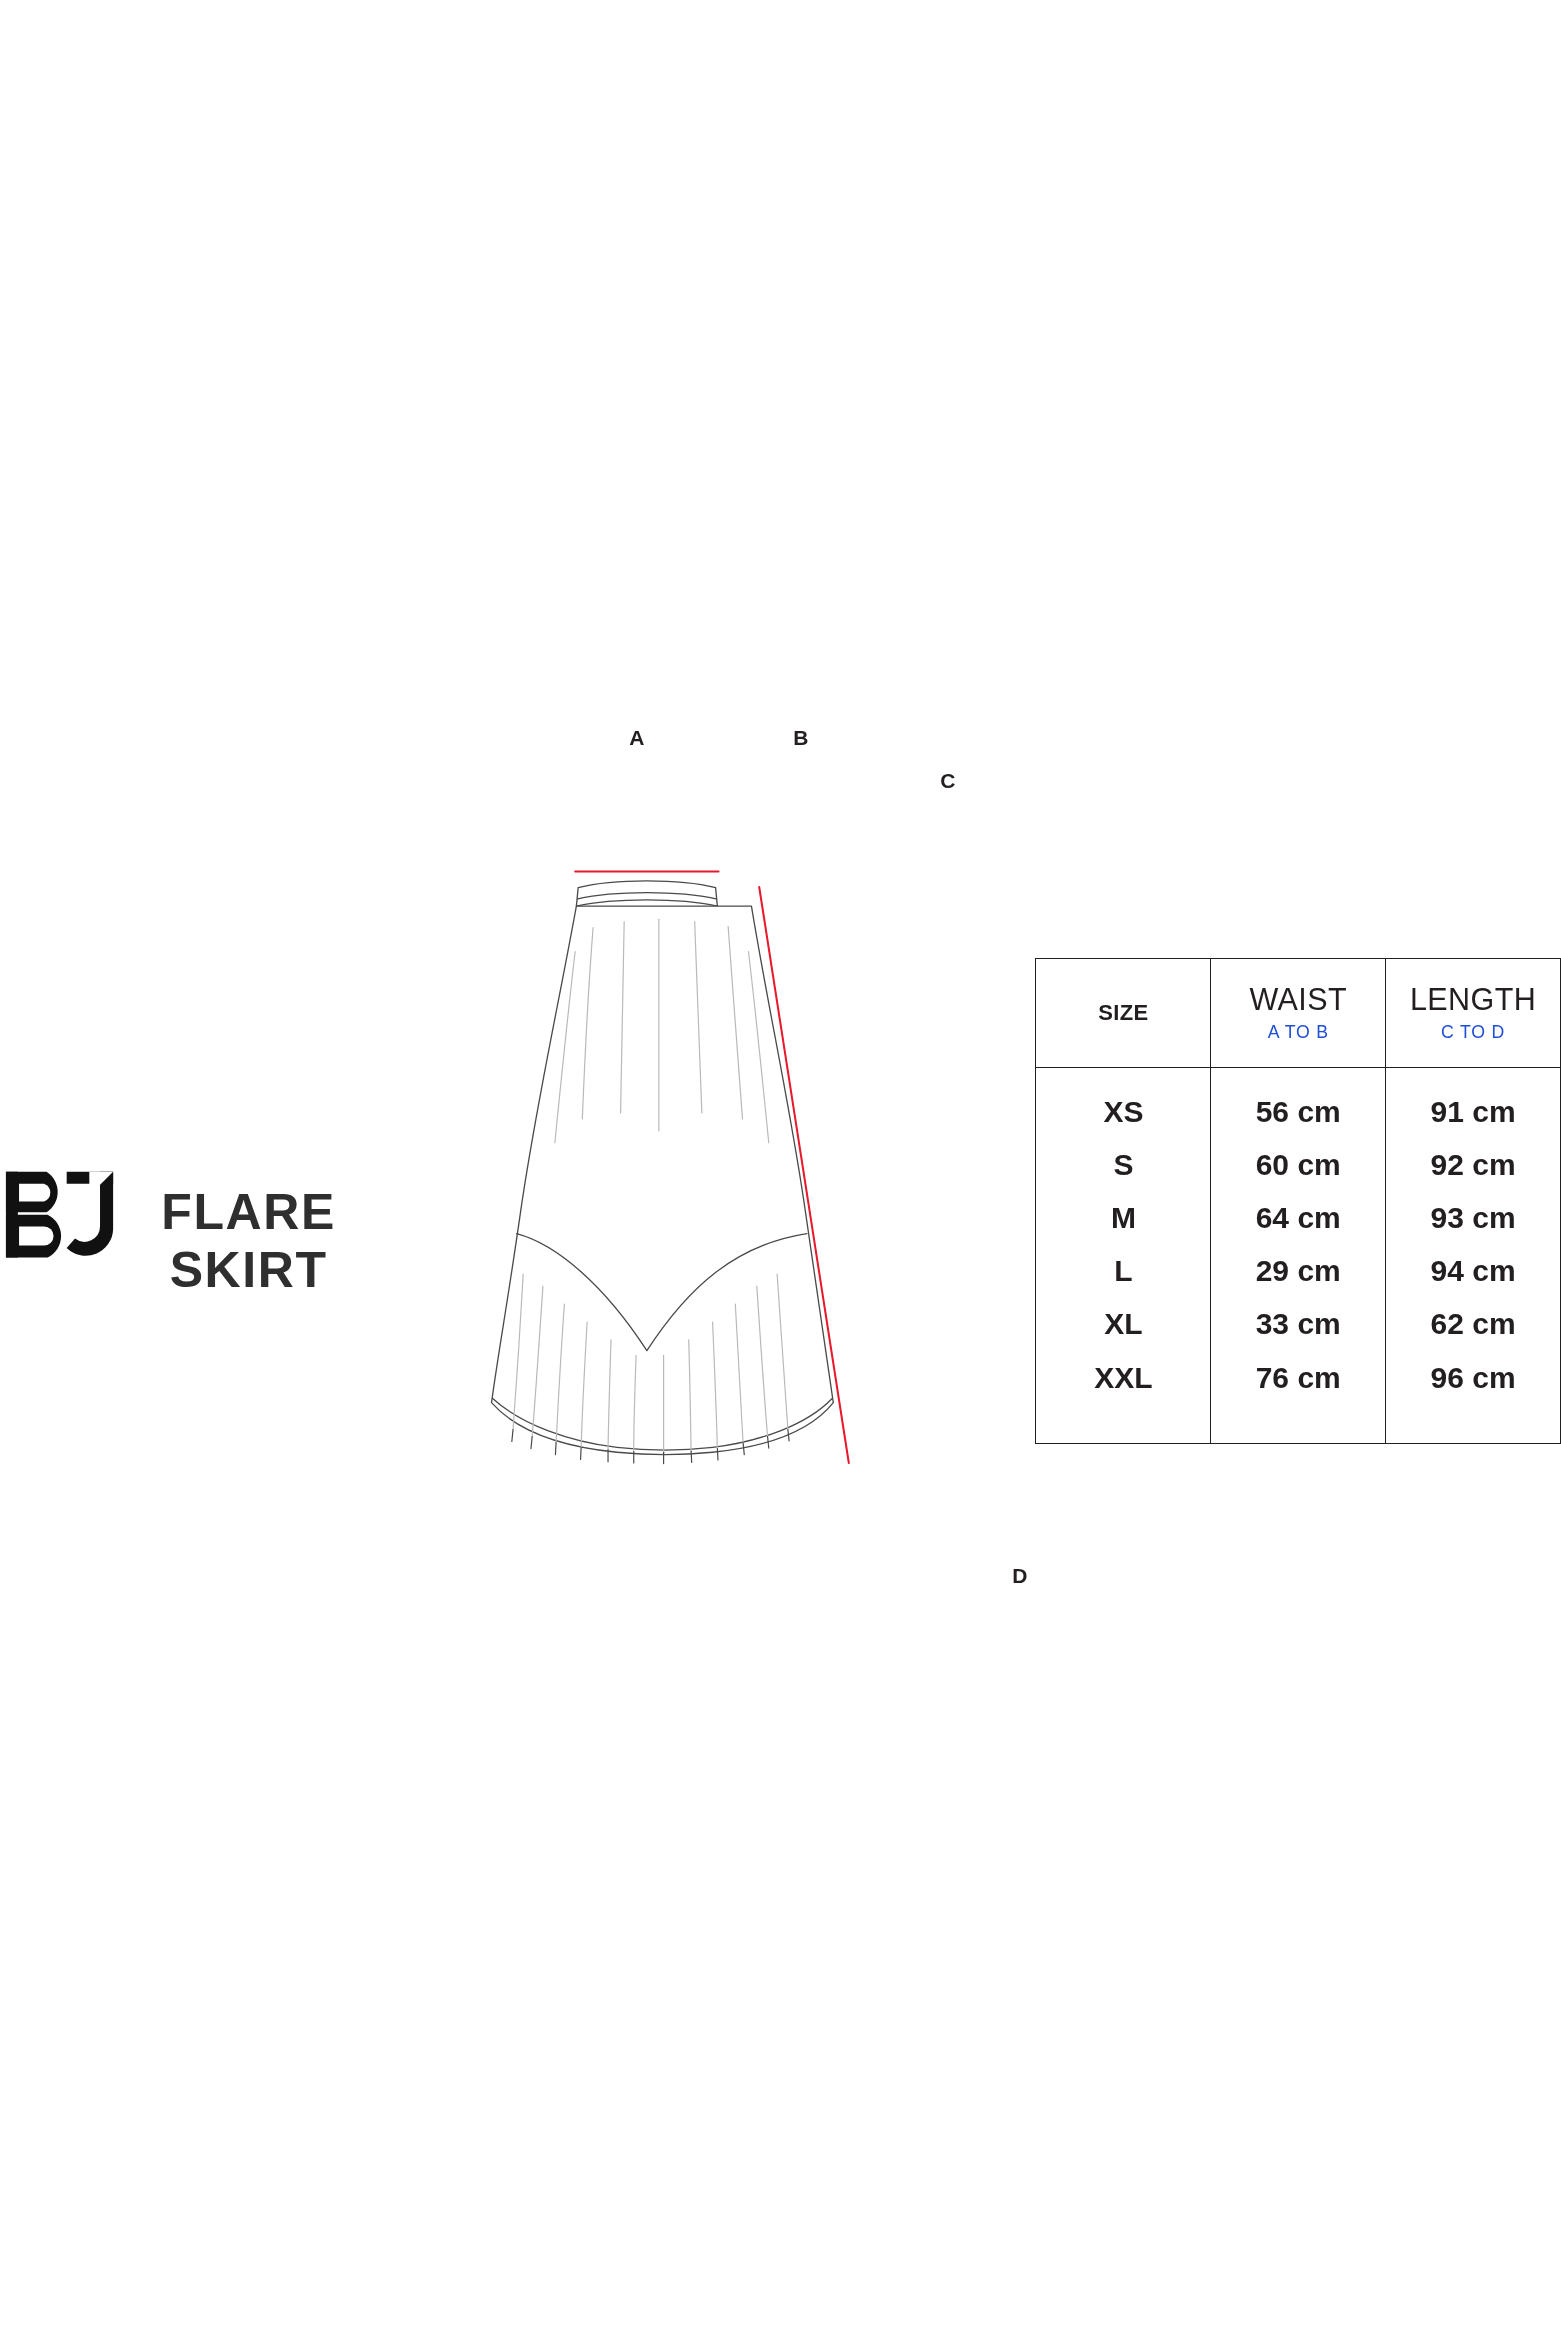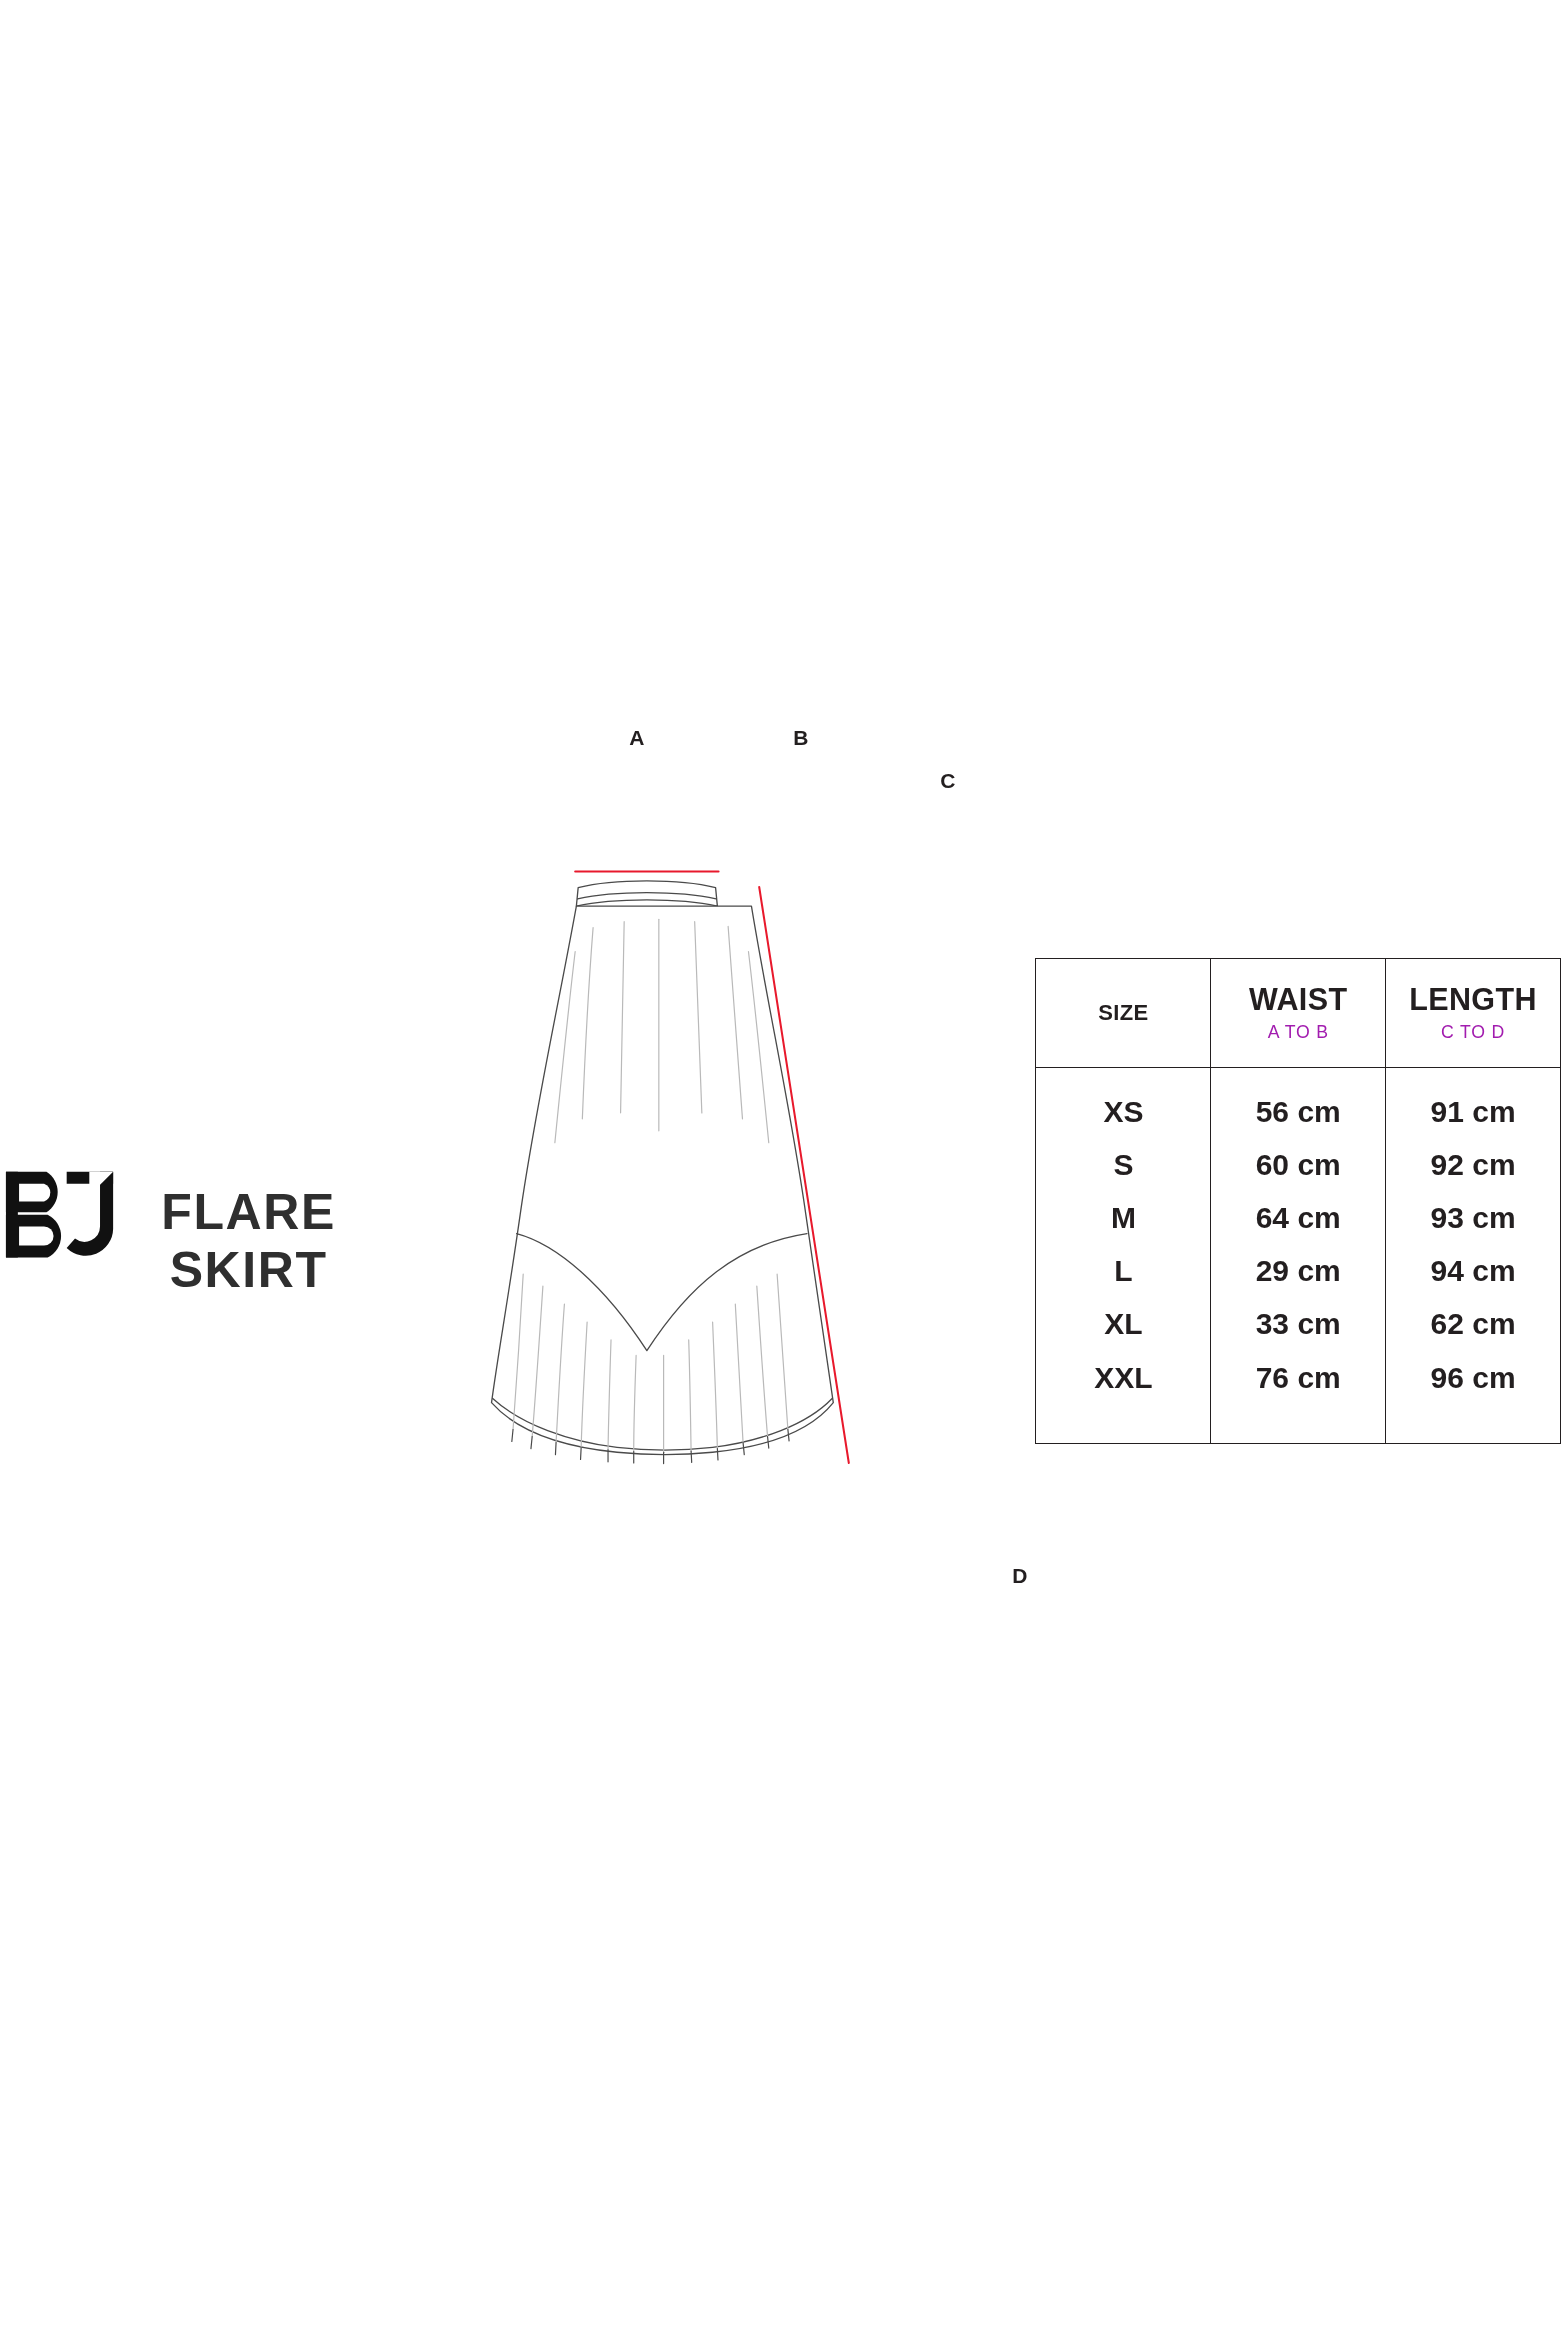--- a/index.html
+++ b/index.html
@@ -79,32 +79,32 @@
   table.size-table td, table.size-table th {
     border: 1.6px solid #231f20;
     text-align: center;
     vertical-align: middle;
   }
   table.size-table thead th {
     padding: 22.5px 0 24px 0;
   }
   .th-main {
     font-size: 30.5px;
-    font-weight: bold;
+    font-weight: normal;
     letter-spacing: 0.4px;
     display: block;
     line-height: 1.15;
   }
   .th-sub {
     font-size: 17.7px;
     font-weight: normal;
     letter-spacing: 0.8px;
     display: block;
     margin-top: 4.8px;
-    color: #a21caf;
+    color: #1d4ed8;
   }
   .th-size {
     font-size: 22px;
     font-weight: bold;
     letter-spacing: 0.4px;
     display: block;
     line-height: 1.15;
   }
   table.size-table tbody td {
     border: none;

